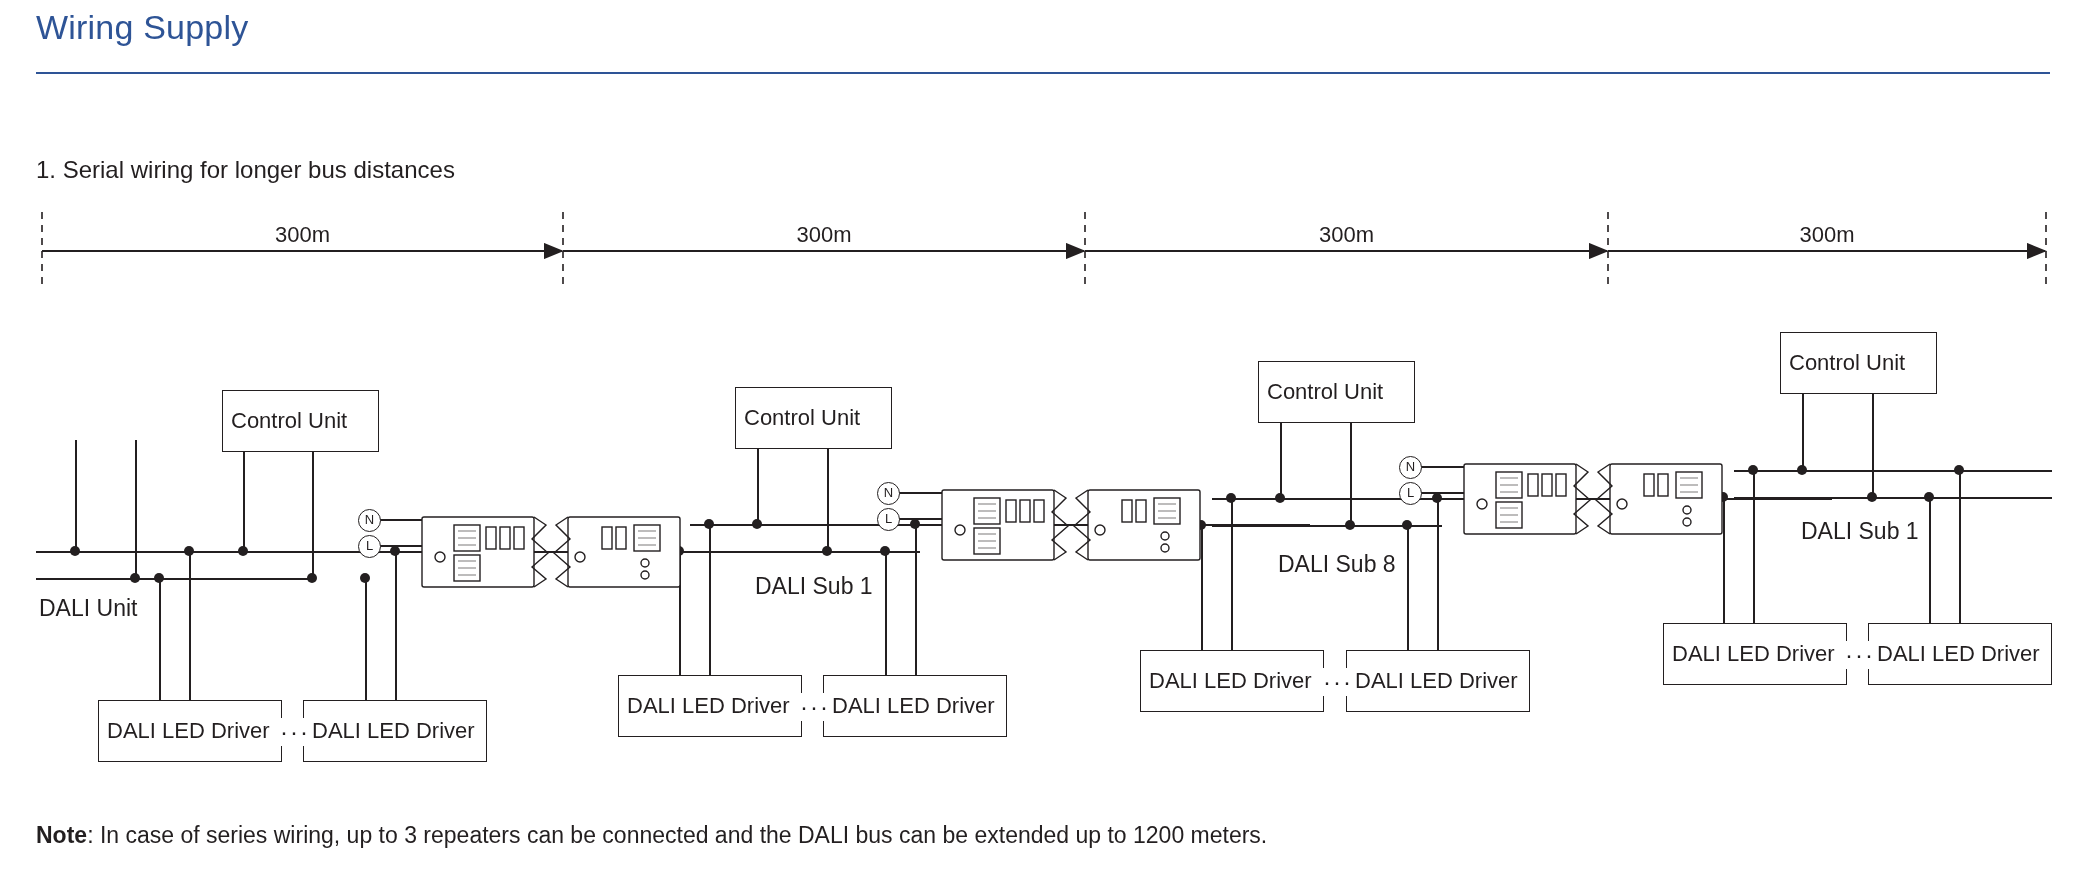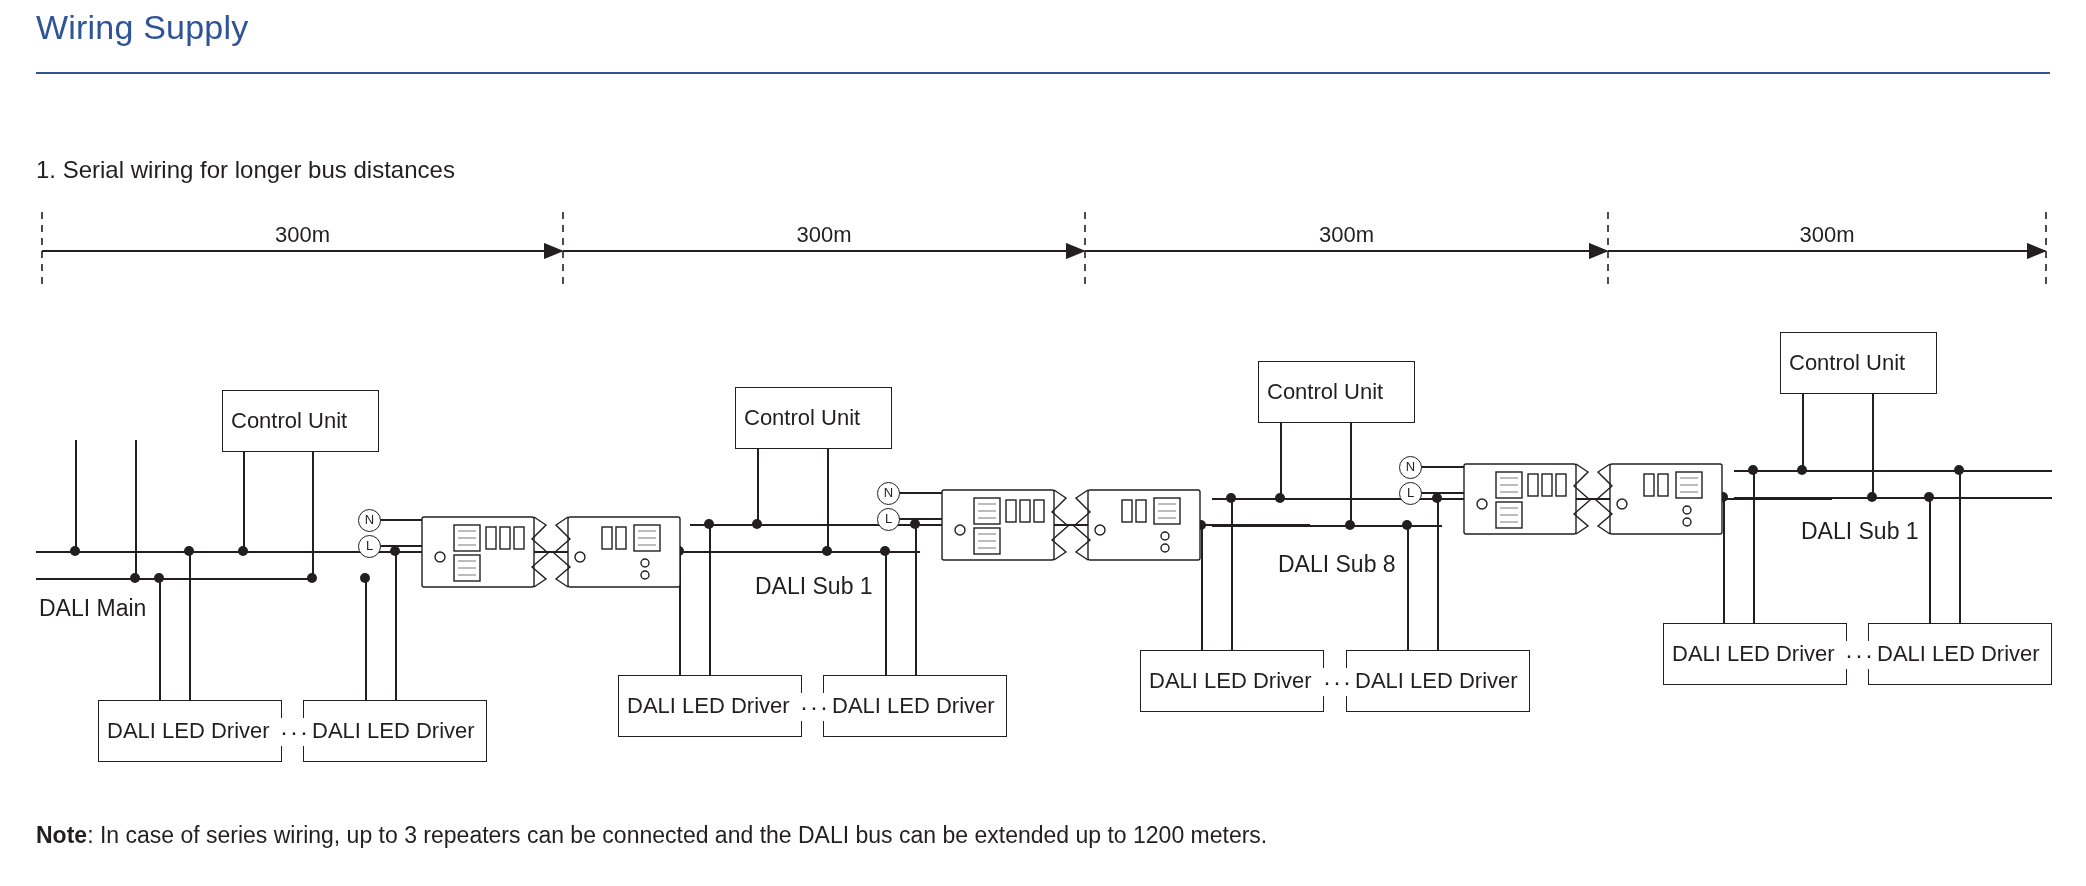--- a/index.html
+++ b/index.html
@@ -172,21 +172,21 @@
 
   <div class="dimlabel" style="left:42px;top:222px;width:521px;">300m</div>
   <div class="dimlabel" style="left:563px;top:222px;width:522px;">300m</div>
   <div class="dimlabel" style="left:1085px;top:222px;width:523px;">300m</div>
   <div class="dimlabel" style="left:1608px;top:222px;width:438px;">300m</div>
 
   <div class="box" style="left:222px;top:390px;width:157px;height:62px;">Control Unit</div>
   <div class="box" style="left:98px;top:700px;width:184px;height:62px;">DALI LED Driver</div>
   <div class="box" style="left:303px;top:700px;width:184px;height:62px;">DALI LED Driver</div>
   <div class="dots" style="left:280px;top:718px;">···</div>
-  <div class="caption" style="left:36px;top:595px;">DALI Main</div>
+  <div class="caption" style="left:36px;top:595px;">DALI Unit</div>
 
   <div class="h" style="left:36px;top:551px;width:676px;"></div>
   <div class="h" style="left:36px;top:578px;width:276px;"></div>
 
   <div class="v" style="left:75px;top:440px;height:113px;"></div>
   <div class="v" style="left:135px;top:440px;height:140px;"></div>
   <div class="node" style="left:70px;top:546px;"></div>
   <div class="node" style="left:130px;top:573px;"></div>
 
   <div class="v" style="left:243px;top:452px;height:101px;"></div>

